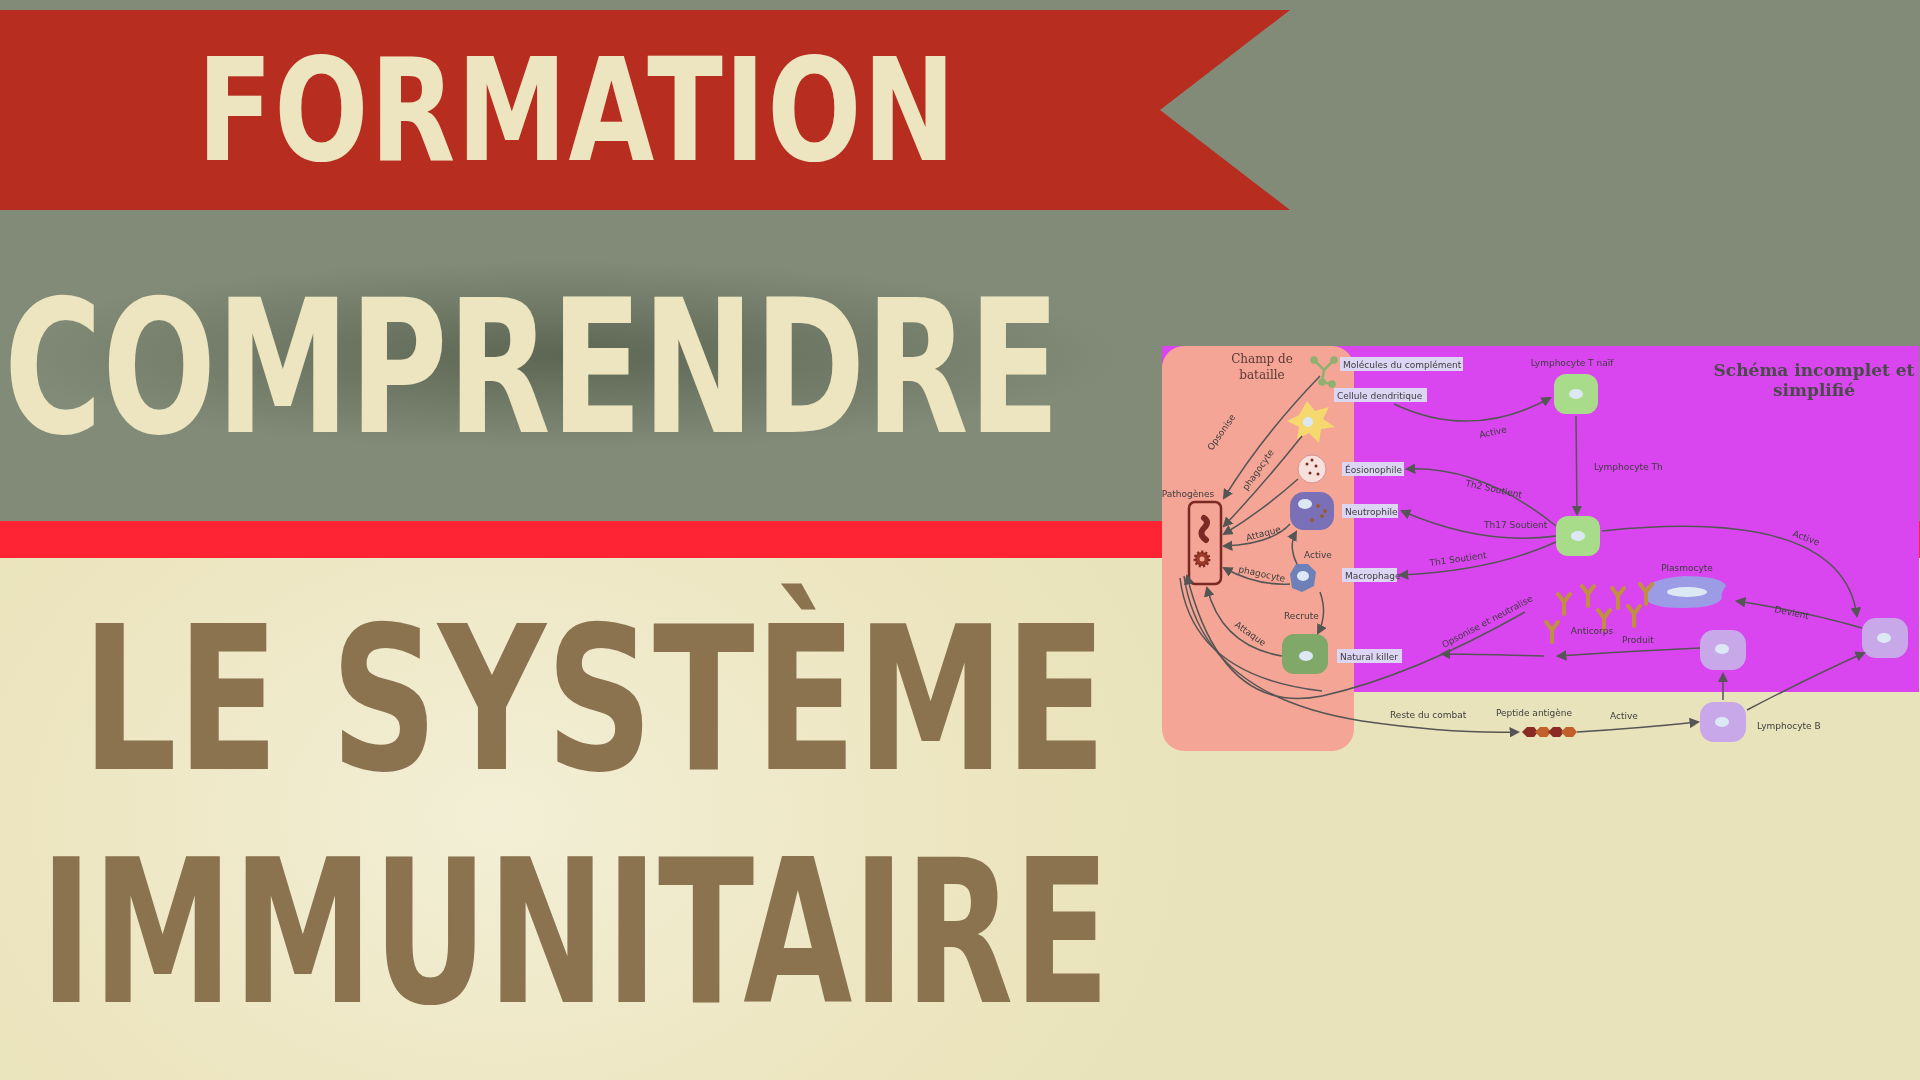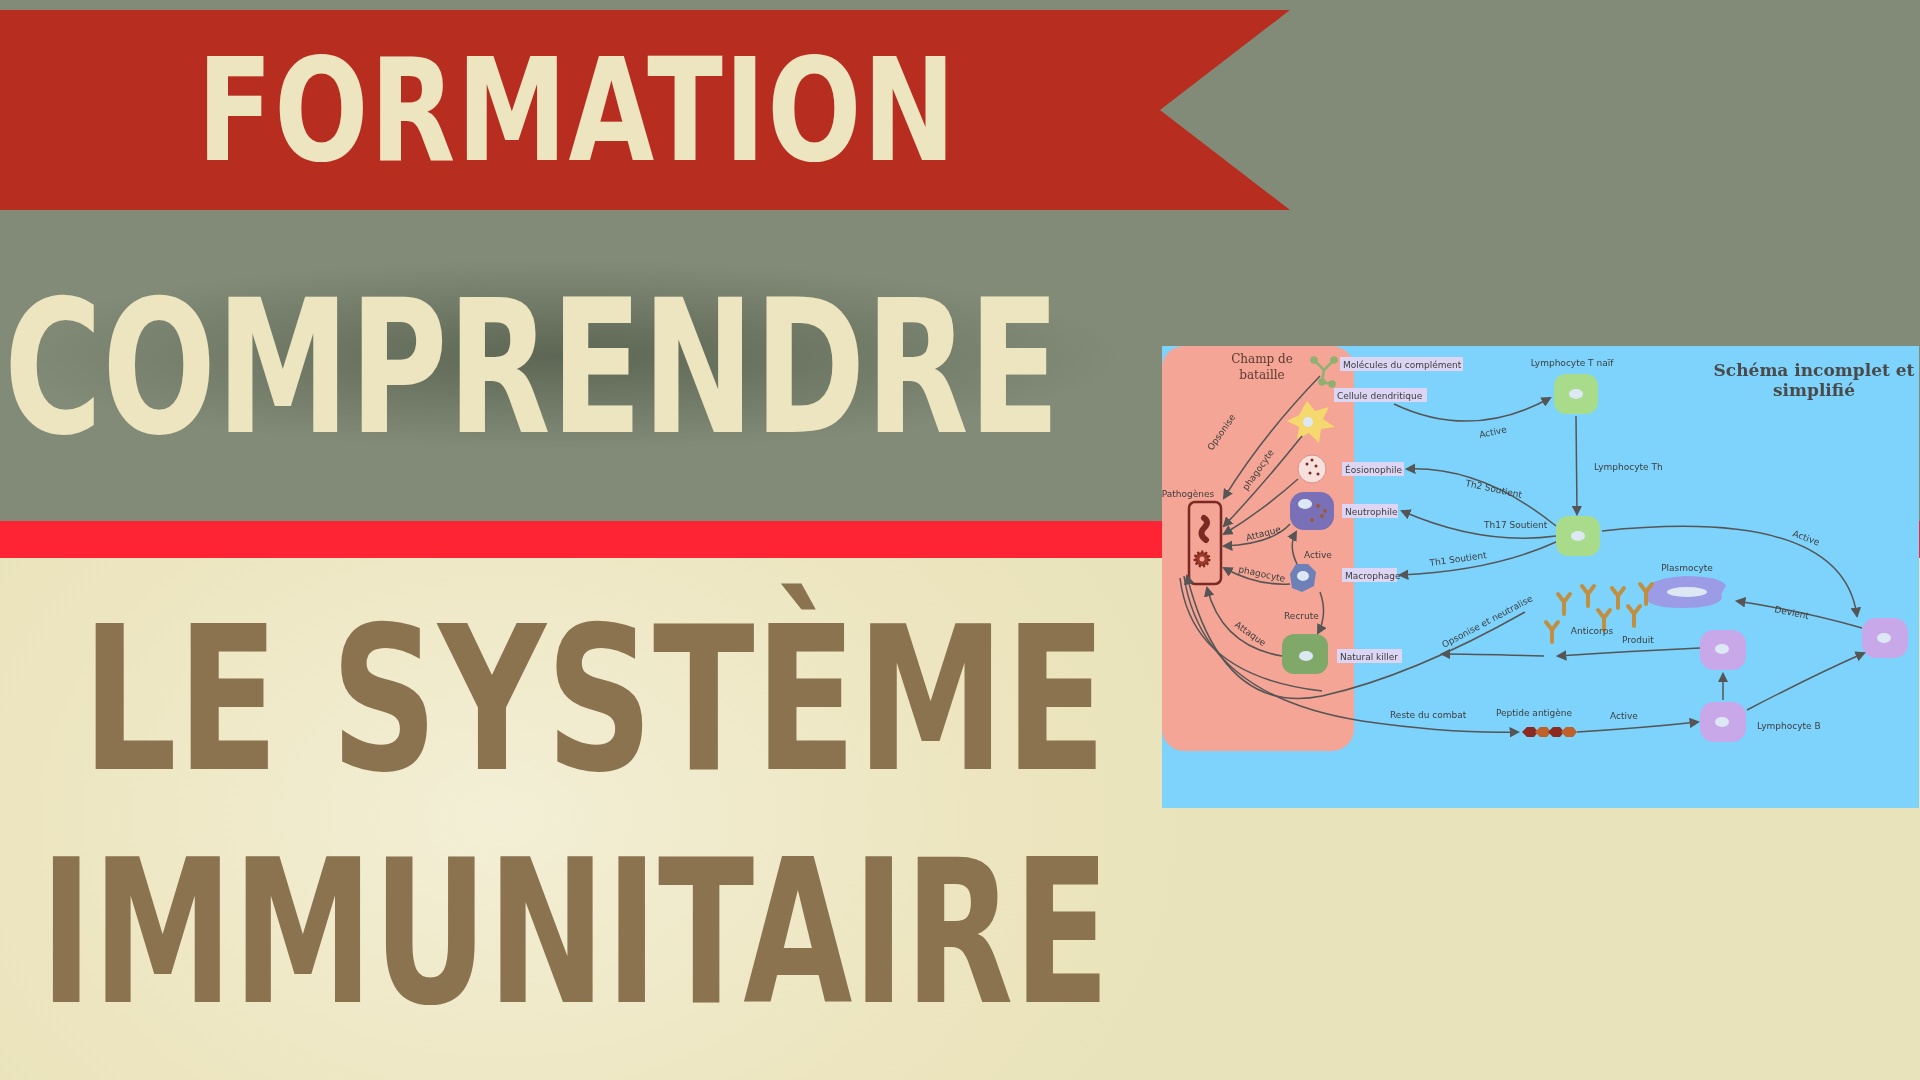--- a/index.html
+++ b/index.html
@@ -17,21 +17,21 @@
      font-size:142px; letter-spacing:2px; transform:scaleX(0.78); transform-origin:left center; white-space:nowrap; }
   .comprendre-glow { position:absolute; left:0; top:250px; width:1140px; height:210px;
      background: radial-gradient(ellipse 560px 95px at 560px 105px, rgba(80,90,72,.75) 0%, rgba(95,104,85,.45) 55%, rgba(130,139,119,0) 100%); }
   .comprendre { position:absolute; left:4px; top:268px; height:200px; line-height:200px;
      font-weight:bold; color:#ece5bf; font-size:186px; white-space:nowrap;
      transform:scaleX(0.72); transform-origin:left center; }
   .title-line { position:absolute; font-weight:bold; color:#8b7350; white-space:nowrap;
      transform-origin:left center; }
   .line1 { left:82px; top:595px; height:210px; line-height:210px; font-size:200px; transform:scaleX(0.745); }
   .line2 { left:40px; top:828px; height:210px; line-height:210px; font-size:200px; transform:scaleX(0.705); }
-  .diagram { position:absolute; left:1162px; top:346px; width:757px; height:462px; background:#7dd3fc; }
+  .diagram { position:absolute; left:1162px; top:346px; width:757px; height:346px; background:#d946ef; }
   .diagram svg { display:block; }
   .lbl { font-family:"DejaVu Sans", sans-serif; font-size:9px; fill:#3d3d3d; }
   .tag { font-family:"DejaVu Sans", sans-serif; font-size:9px; fill:#3d3d3d; }
   .ttl { font-family:"DejaVu Serif", serif; font-size:17px; font-weight:bold; fill:#4a4a4a; }
   .hdr { font-family:"DejaVu Serif", serif; font-size:12px; fill:#5a3a33; }
 </style>
 </head>
 <body>
 
 <div class="top-bg"></div>

